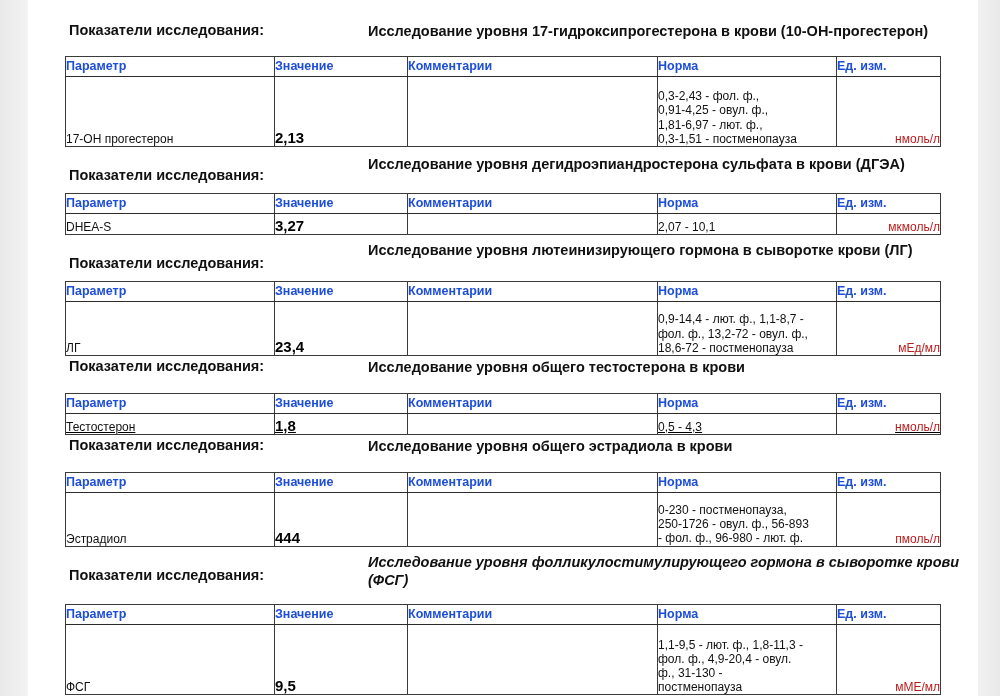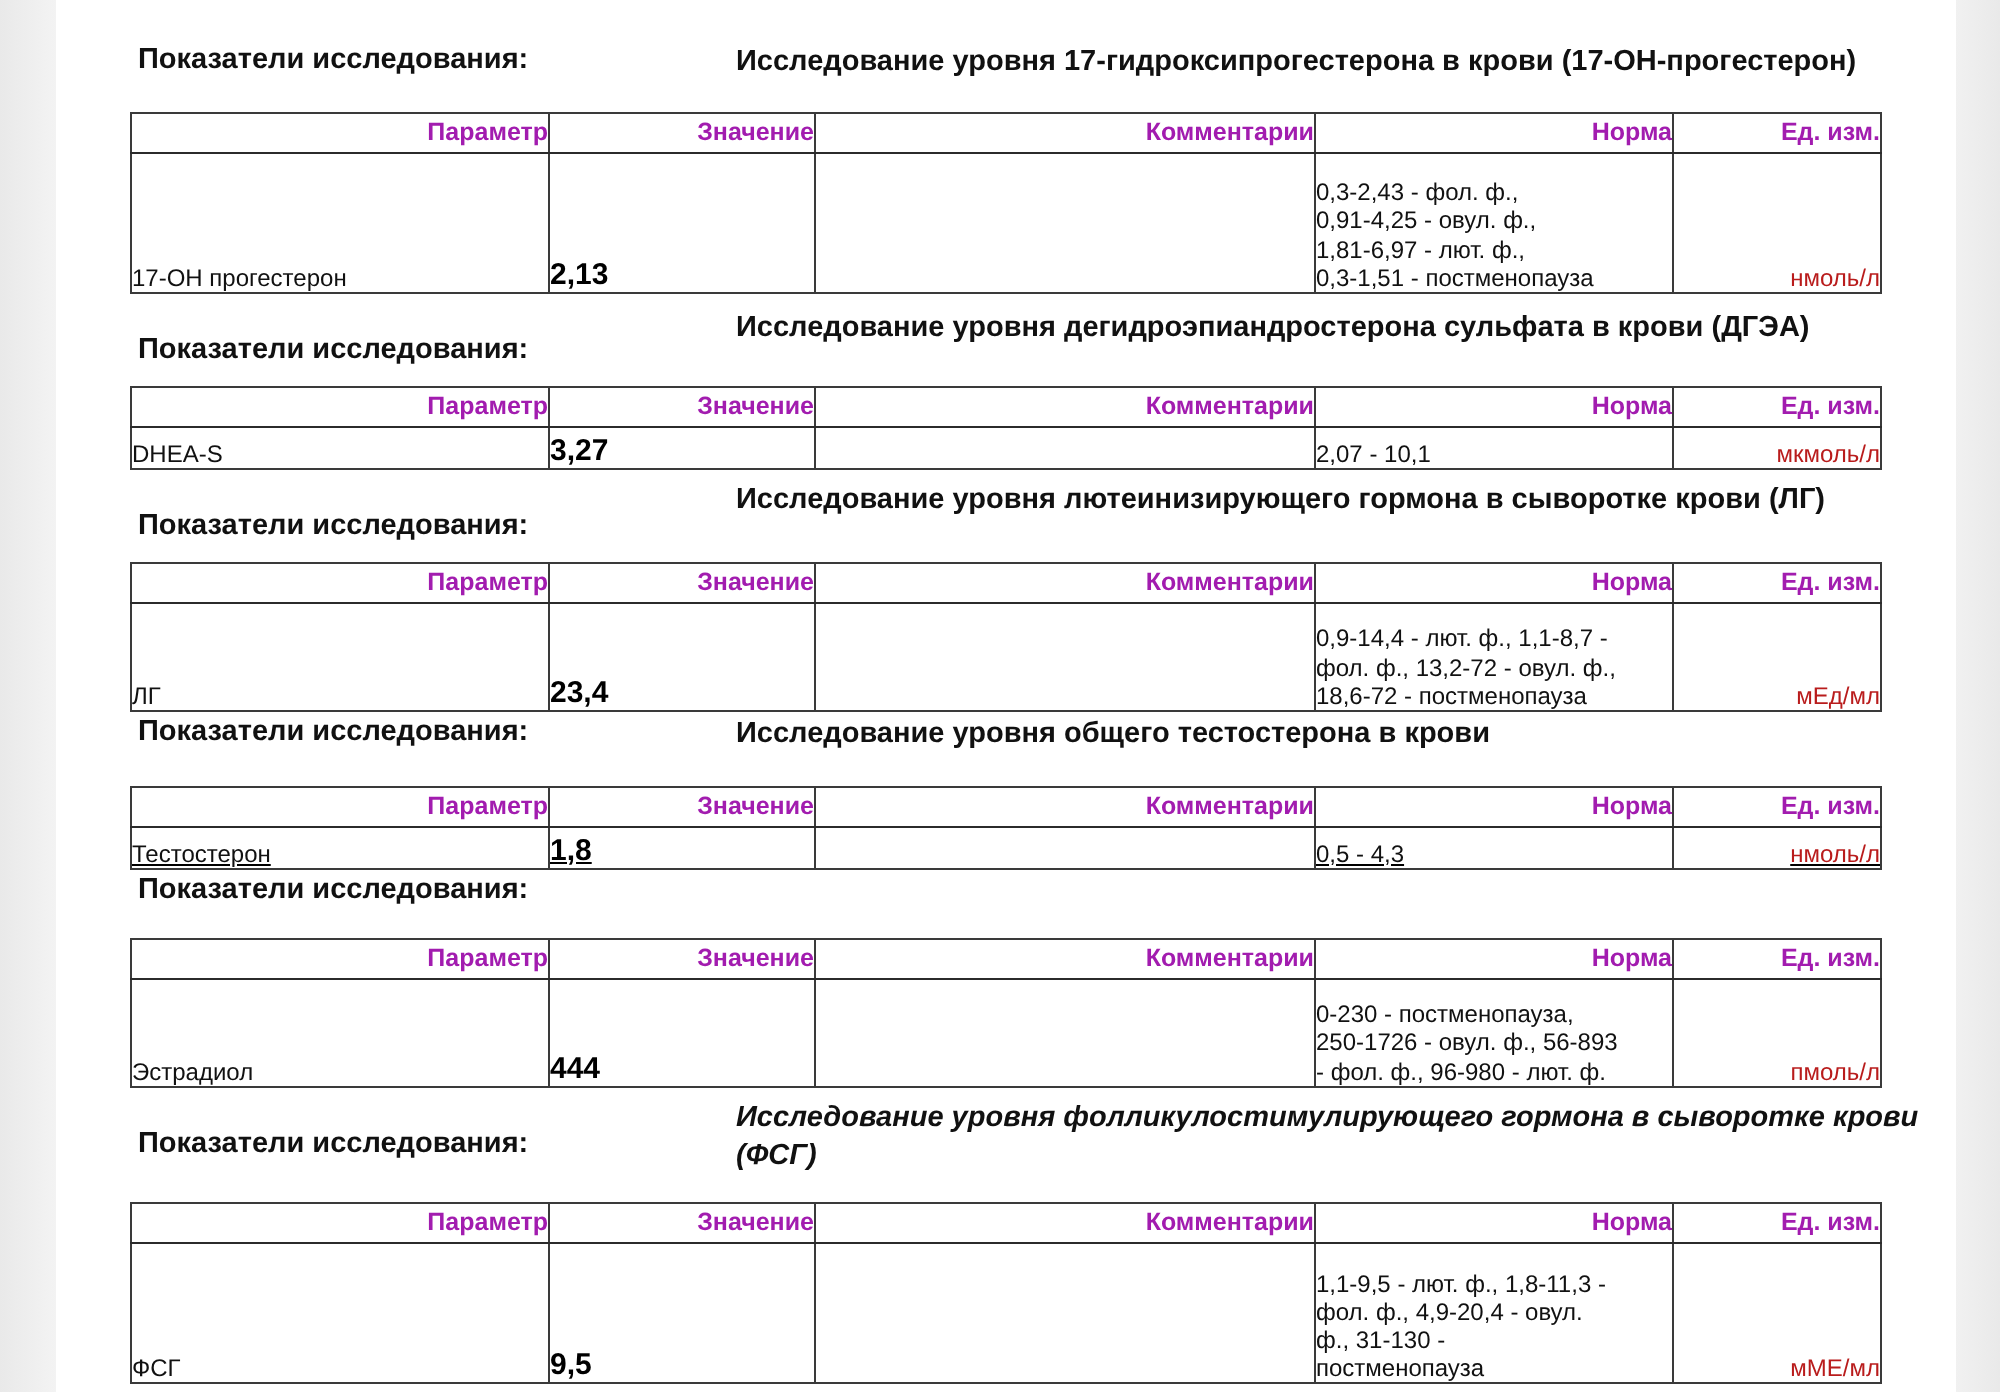--- a/index.html
+++ b/index.html
@@ -68,24 +68,24 @@
     width: 875px;
     border: 1.6px solid #2b2b2b;
   }
   table.report td, table.report th {
     border: 1.1px solid #3a3a3a;
     padding: 0;
     vertical-align: bottom;
     box-sizing: border-box;
   }
   table.report thead th {
-    text-align: right;
+    text-align: left;
     font-size: 12.5px;
     font-weight: bold;
-    color: #a21caf;
+    color: #1d4ed8;
     height: 19px;
     line-height: 19px;
     vertical-align: middle;
     border-bottom: 1.6px solid #2b2b2b;
   }
   td.c-param {
     font-size: 12px;
     color: #111;
     padding-left: 3px;
     padding-bottom: 1px;
@@ -124,21 +124,21 @@
 <body>
 
 <div class="page-edge-left"></div>
 <div class="page-edge-right"></div>
 
 <div class="page">
 
   <div class="section" style="padding-top:22px;">
     <div class="section-head">
       <div class="head-left">Показатели исследования:</div>
-      <div class="head-right">Исследование уровня 17-гидроксипрогестерона в крови (17-ОН-прогестерон)</div>
+      <div class="head-right">Исследование уровня 17-гидроксипрогестерона в крови (10-ОН-прогестерон)</div>
     </div>
     <table class="report" style="margin-top:15px;">
       <colgroup>
         <col class="col-param">
           <col class="col-value">
           <col class="col-comment">
           <col class="col-norm">
           <col class="col-unit">
       </colgroup>
       <thead>
@@ -260,20 +260,21 @@
           <td class="c-norm">0,5 - 4,3</td>
           <td class="c-unit">нмоль/л</td>
         </tr>
       </tbody>
     </table>
   </div>
 
   <div class="section" style="padding-top:2px;">
     <div class="section-head">
       <div class="head-left">Показатели исследования:</div>
+      <div class="head-right">Исследование уровня общего эстрадиола в крови</div>
     </div>
     <table class="report" style="margin-top:16px;">
       <colgroup>
         <col class="col-param">
           <col class="col-value">
           <col class="col-comment">
           <col class="col-norm">
           <col class="col-unit">
       </colgroup>
       <thead>

